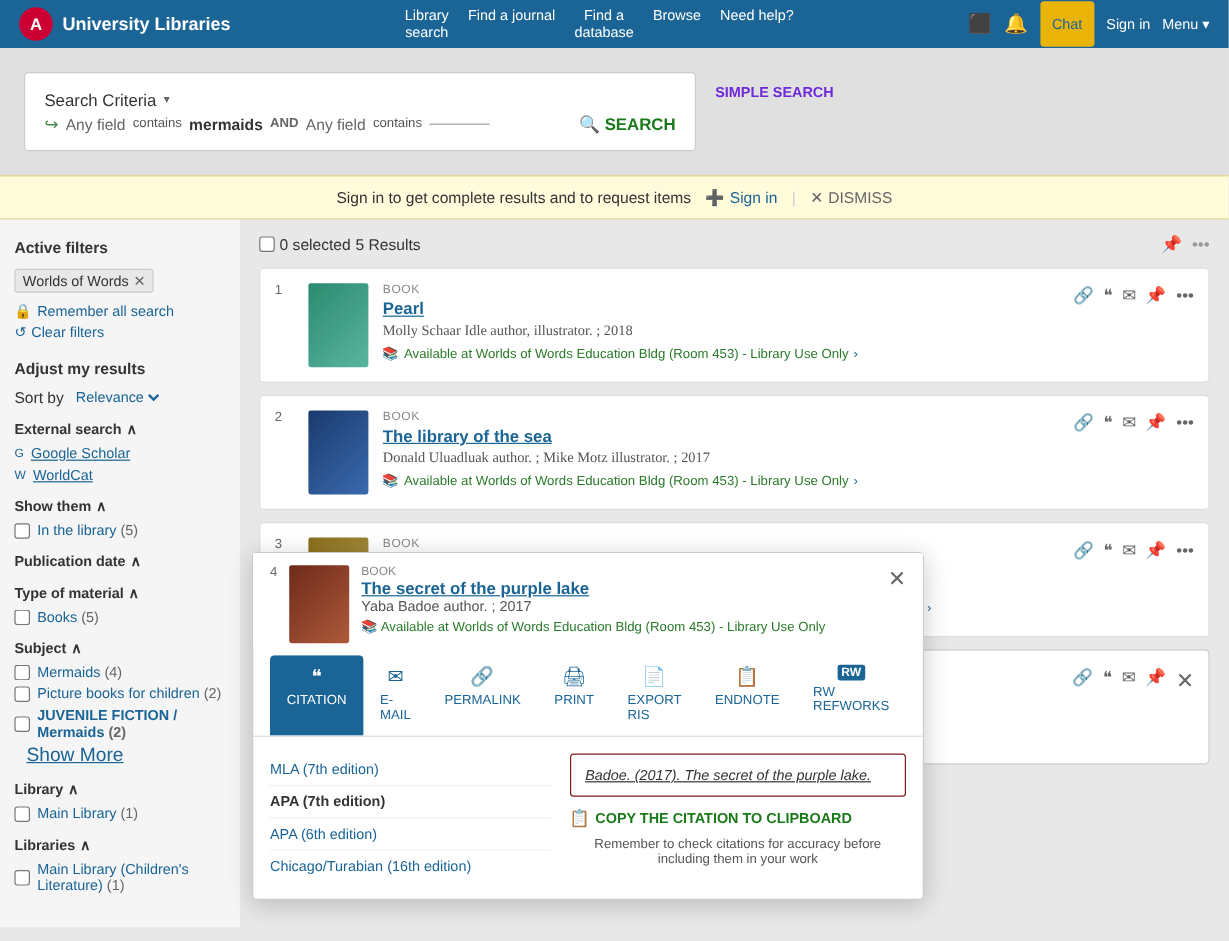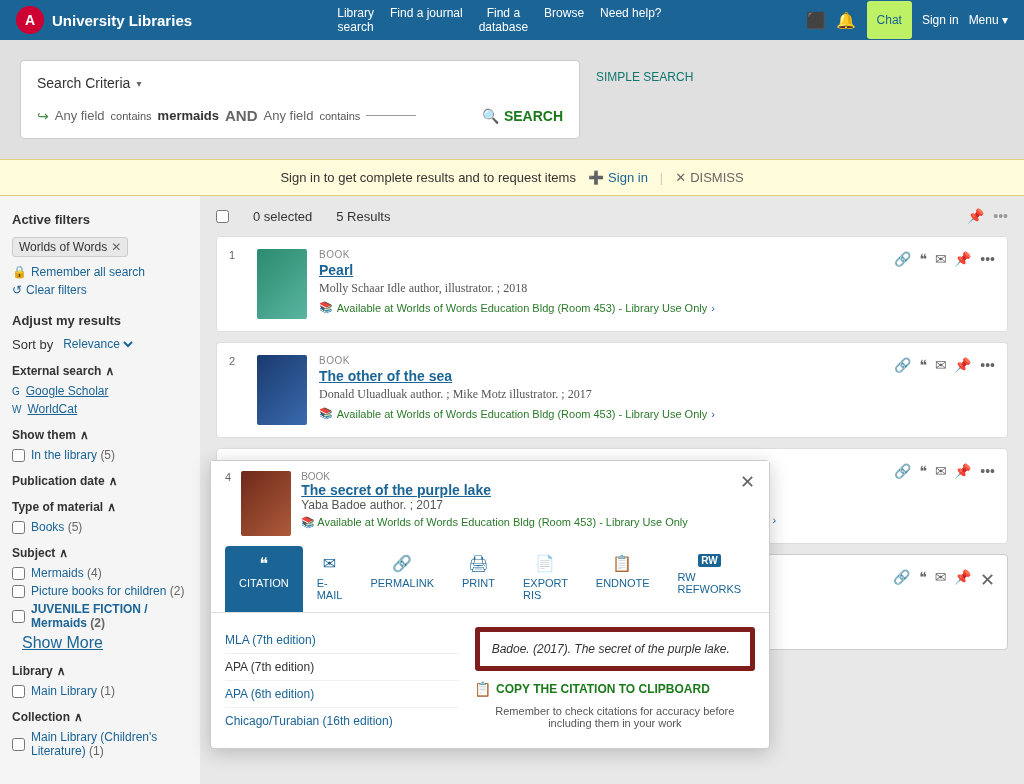--- a/index.html
+++ b/index.html
@@ -47,21 +47,21 @@
       font-size: 12px;
       text-align: center;
       line-height: 1.2;
     }
     .header-actions {
       display: flex;
       align-items: center;
       gap: 10px;
     }
     .header-btn {
-      background: #bef264;
+      background: #eab308;
       color: #1a6496;
       border: none;
       padding: 12px 10px;
       border-radius: 3px;
       font-size: 12px;
       cursor: pointer;
     }
     .header-icon {
       color: white;
       font-size: 16px;
@@ -88,21 +88,21 @@
       border: 1px solid #ccc;
       border-radius: 4px;
       padding: 14px 16px;
       flex: 1;
       max-width: 560px;
     }
     .search-criteria-header {
       display: flex;
       align-items: center;
       gap: 6px;
-      margin-bottom: 16px;
+      margin-bottom: 4px;
       font-size: 14px;
       color: #333;
     }
     .search-criteria-header .chevron {
       font-size: 10px;
       color: #666;
     }
     .search-row {
       display: flex;
       align-items: center;
@@ -115,46 +115,47 @@
     }
     .search-field-label {
       color: #666;
     }
     .search-keyword {
       font-weight: bold;
       color: #333;
     }
     .search-and {
       color: #666;
-      font-size: 15px;
+      font-size: 11px;
       font-weight: bold;
     }
     .search-blank {
       border-bottom: 1px solid #999;
       width: 50px;
       display: inline-block;
     }
     .search-btn {
       background: none;
       border: none;
       color: #1a7a1a;
       font-size: 14px;
       font-weight: bold;
       cursor: pointer;
       display: flex;
       align-items: center;
       gap: 4px;
       margin-left: auto;
     }
     .simple-search-link {
-      color: #0f766e;
+      color: #6d28d9;
       font-size: 12px;
       text-decoration: none;
       white-space: nowrap;
       padding-top: 10px;
+      font-weight: bold;
     }
 
     
     .signin-banner {
       background: #fffbdb;
       border-top: 1px solid #e0d080;
       border-bottom: 1px solid #e0d080;
       padding: 10px 20px;
       display: flex;
       align-items: center;
@@ -296,21 +297,21 @@
 
     
     .results-area {
       flex: 1;
       padding: 12px 16px;
       background: #e8e8e8;
     }
     .results-header {
       display: flex;
       align-items: center;
-      gap: 24px;
+      gap: 4px;
       margin-bottom: 12px;
       background: #e8e8e8;
     }
     .results-header-actions {
       margin-left: auto;
       display: flex;
       align-items: center;
       gap: 8px;
     }
 
@@ -485,36 +486,37 @@
       flex: 1;
     }
     .citation-format-row {
       padding: 6px 0;
       font-size: 12px;
       color: #1a6496;
       cursor: pointer;
       border-bottom: 1px solid #f0f0f0;
     }
     .citation-format-row.active {
-      font-weight: normal;
+      font-weight: bold;
       color: #333;
     }
     .citation-format-row:last-child { border-bottom: none; }
     .citation-preview {
       flex: 1.2;
     }
     .citation-box {
       background: white;
-      border: 5px solid #7f1d1d;
+      border: 1px solid #7f1d1d;
       border-radius: 3px;
       padding: 10px 12px;
       font-size: 12px;
       color: #333;
       margin-bottom: 10px;
       font-style: italic;
+      text-decoration: underline;
     }
     .citation-copy-btn {
       background: none;
       border: none;
       color: #1a7a1a;
       font-size: 12px;
       cursor: pointer;
       display: flex;
       align-items: center;
       gap: 4px;
@@ -714,21 +716,21 @@
         <span>∧</span>
       </div>
       <div class="facet-item">
         <input type="checkbox" style="">
         <label>Main Library <span class="count">(1)</span></label>
       </div>
     </div>
 
     <div class="facet-section">
       <div class="facet-title">
-        <span>Collection</span>
+        <span>Libraries</span>
         <span>∧</span>
       </div>
       <div class="facet-item">
         <input type="checkbox" style="">
         <label>Main Library (Children's Literature) <span class="count">(1)</span></label>
       </div>
     </div>
   </aside>
 
   <main class="results-area">
@@ -762,21 +764,21 @@
         <span class="result-action-icon">📌</span>
         <span class="result-action-icon">•••</span>
       </div>
     </div>
 
     <div class="result-card">
       <span class="result-num">2</span>
       <div class="result-thumb result-thumb-sea"></div>
       <div class="result-body">
         <div class="result-type">BOOK</div>
-        <div class="result-title">The other of the sea</div>
+        <div class="result-title">The library of the sea</div>
         <div class="result-author">Donald Uluadluak author. ; Mike Motz illustrator. ; 2017</div>
         <div class="result-availability">
           <span>📚</span>
           <span>Available at Worlds of Words  Education Bldg (Room 453) - Library Use Only</span>
           <span style="color:#1a6496;">›</span>
         </div>
       </div>
       <div class="result-actions">
         <span class="result-action-icon">🔗</span>
         <span class="result-action-icon">❝</span>

